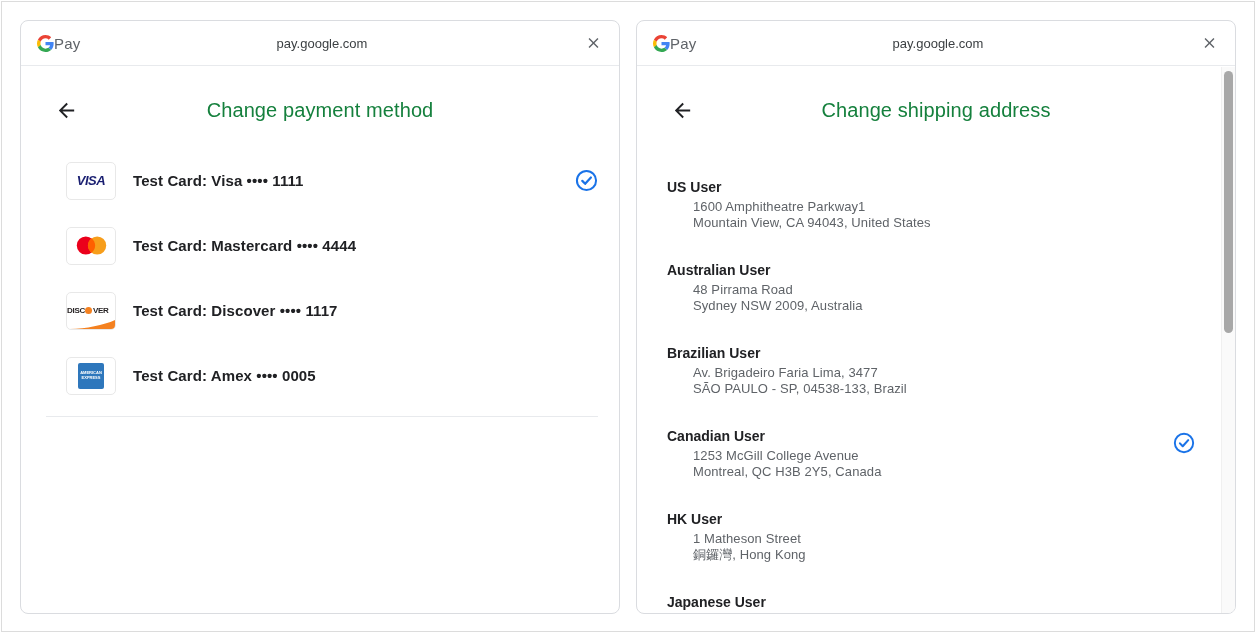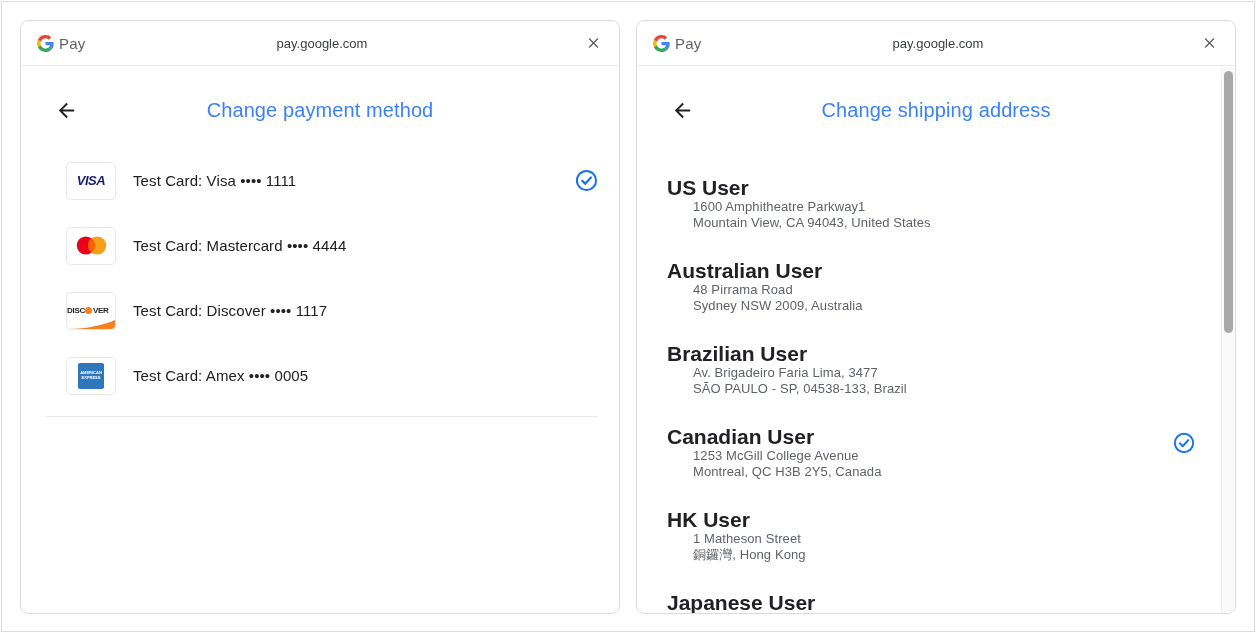--- a/index.html
+++ b/index.html
@@ -18,35 +18,35 @@
     overflow:hidden;
   }
   .dialog.payment { left:20px; }
   .dialog.shipping { left:636px; }
 
   
   .gpay-header {
     position:relative; height:45px; border-bottom:1px solid #e8eaed;
     display:flex; align-items:center; padding:0 16px;
   }
-  .brand { display:flex; align-items:center; gap:5px; z-index:2; }
+  .brand { display:flex; align-items:center; z-index:2; }
   .brand svg { width:17px; height:17px; display:block; }
   .brand-pay { font-size:15px; color:#5f6368; letter-spacing:0.2px; }
   .origin { position:absolute; left:4px; right:0; text-align:center; font-size:13px; color:#3c4043; }
   .close-btn {
     position:absolute; right:13px; top:50%; transform:translateY(-50%);
     background:none; border:none; cursor:pointer; padding:4px; display:flex; z-index:2;
   }
   .close-btn svg { width:17px; height:17px; fill:#5f6368; }
 
   
   .titlebar { position:relative; height:56px; margin-top:16px; display:flex; align-items:center; justify-content:center; }
   .back-btn { position:absolute; left:30px; background:none; border:none; cursor:pointer; padding:4px; display:flex; }
   .back-btn svg { width:23px; height:23px; fill:#202124; }
-  .dialog-title { font-size:20px; font-weight:400; color:#3b82f6; letter-spacing:0.1px; }
+  .dialog-title { font-size:20px; font-weight:400; color:#15803d; letter-spacing:0.1px; }
 
   
   .pm-list { margin-top:10px; }
   .pm-row { height:65px; display:flex; align-items:center; padding:0 21px 0 45px; cursor:pointer; }
   .cardbox {
     position:relative; width:50px; height:38px; flex-shrink:0;
     border:1px solid #e8e8e8; border-radius:5px; background:#fff;
     display:flex; align-items:center; justify-content:center; overflow:hidden;
   }
   .card-icon { display:none; align-items:center; justify-content:center; width:100%; height:100%; }
@@ -58,29 +58,29 @@
   .mc-svg { width:31px; height:19px; display:block; }
   .disc-wrap { position:relative; width:100%; height:100%; display:flex; align-items:center; justify-content:flex-start; }
   .disc-text { font-size:8px; font-weight:700; color:#231f20; letter-spacing:-0.3px; display:flex; align-items:center; }
   .disc-dot { width:7px; height:7px; border-radius:50%; background:#f48120; display:inline-block; margin:0 0.5px; }
   .disc-swoosh { position:absolute; left:0; right:0; bottom:0; width:100%; height:9px; }
   .amex-square {
     width:26px; height:26px; background:#2e77bc; border-radius:2px;
     display:flex; flex-direction:column; align-items:center; justify-content:center; gap:1px;
   }
   .amex-square span { font-size:4px; line-height:4px; color:#fff; font-weight:700; letter-spacing:0; white-space:nowrap; }
-  .pm-label { margin-left:17px; font-size:15px; font-weight:400; color:#202124; letter-spacing:0.1px; }
+  .pm-label { margin-left:17px; font-size:15px; font-weight:700; color:#202124; letter-spacing:0.1px; }
   .check-icon { margin-left:auto; width:23px; height:23px; display:none; }
   .pm-row.selected .check-icon { display:block; }
   .pm-divider { height:1px; background:#e8eaed; margin:8px 21px 0 25px; }
 
   
   .addr-list { margin-top:40px; padding-left:30px; }
   .addr-row { position:relative; margin-bottom:30px; padding-right:70px; cursor:pointer; }
-  .addr-name { font-size:21px; font-weight:700; color:#202124; line-height:19px; margin-bottom:2px; }
+  .addr-name { font-size:14px; font-weight:700; color:#202124; line-height:19px; margin-bottom:2px; }
   .addr-line { font-size:13px; color:#5f6368; line-height:16px; letter-spacing:0.1px;margin-left:26px; }
   .addr-row .check-icon { display:none; position:absolute; right:40px; top:5px; width:22px; height:22px; margin:0; }
   .addr-row.selected .check-icon { display:block; }
 
   
   .scrollbar { position:absolute; top:46px; right:0; bottom:0; width:14px; background:#fafafa; border-left:1px solid #f0f0f0; cursor:pointer; }
   .scrollbar-thumb { position:absolute; top:4px; left:2px; width:9px; height:262px; border-radius:5px; background:#a8a8a8; }
 </style>
 </head>
 <body>

